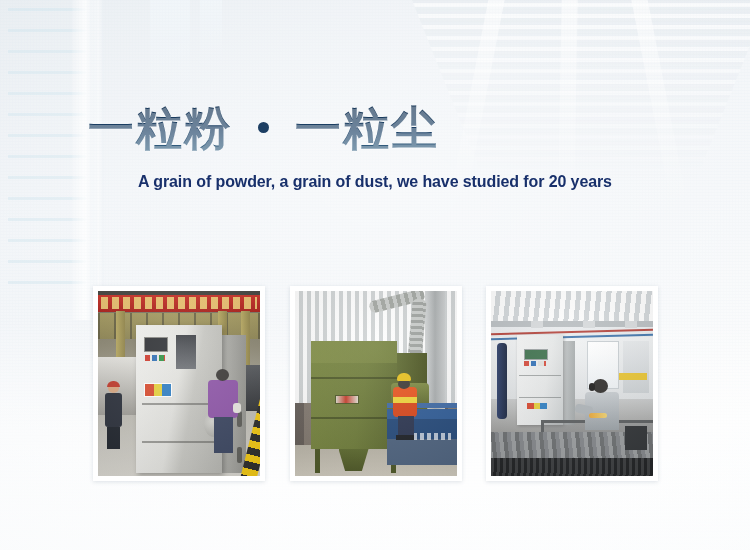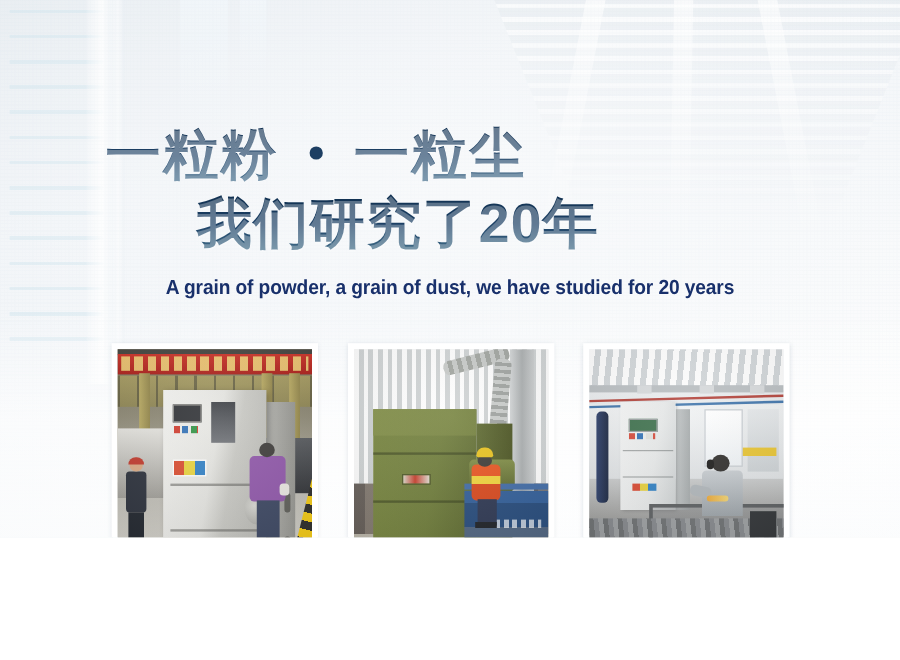--- a/index.html
+++ b/index.html
@@ -7,21 +7,21 @@
     padding: 0;
     background: #ffffff;
   }
   body {
     font-family: "Liberation Sans", sans-serif;
   }
 
   #banner {
     position: relative;
     width: 750px;
-    height: 448px;
+    height: 550px;
     overflow: hidden;
     background: #eef2f5;
   }
 
   
   .bg-base {
     position: absolute;
     inset: 0;
     background:
       linear-gradient(160deg, #e4eaef 0%, #eef2f6 28%, #f2f5f8 55%, #fafbfc 78%, #ffffff 100%);
@@ -481,21 +481,20 @@
   <div class="bg-ladder"></div>
   <div class="bg-column c1"></div>
   <div class="bg-column c2"></div>
   <div class="bg-strip s1"></div>
   <div class="bg-strip s2"></div>
   <div class="bg-noise"></div>
   <div class="bg-vignette"></div>
 
   <div class="headline">
     <div class="hl-line1"><span>一粒粉</span><span class="hl-dot"></span><span>一粒尘</span></div>
-    <div class="hl-line2">我们研究了20年</div>
     <div class="hl-sub">A grain of powder, a grain of dust, we have studied for 20 years</div>
   </div>
 
   <div class="cards">
 
     <div class="card">
       <div class="photo p1">
         <div class="ceil"></div>
         <div class="banner-red"></div>
         <div class="banner-txt"></div>

